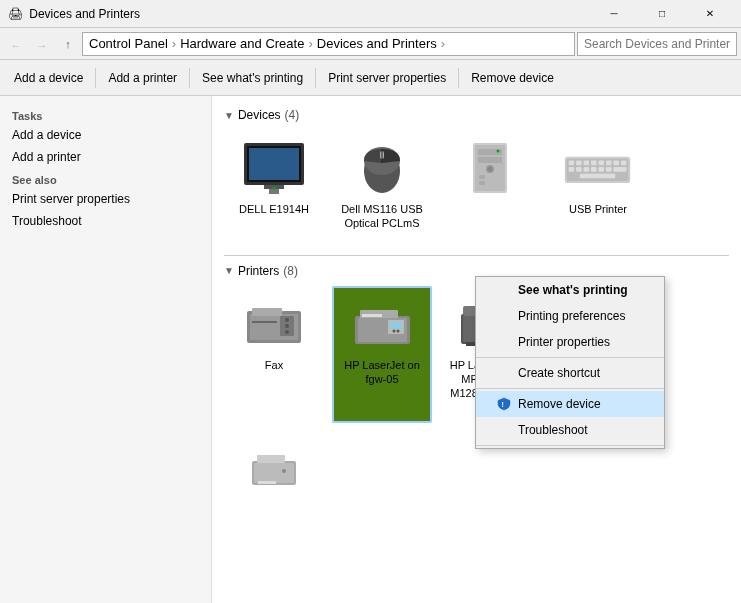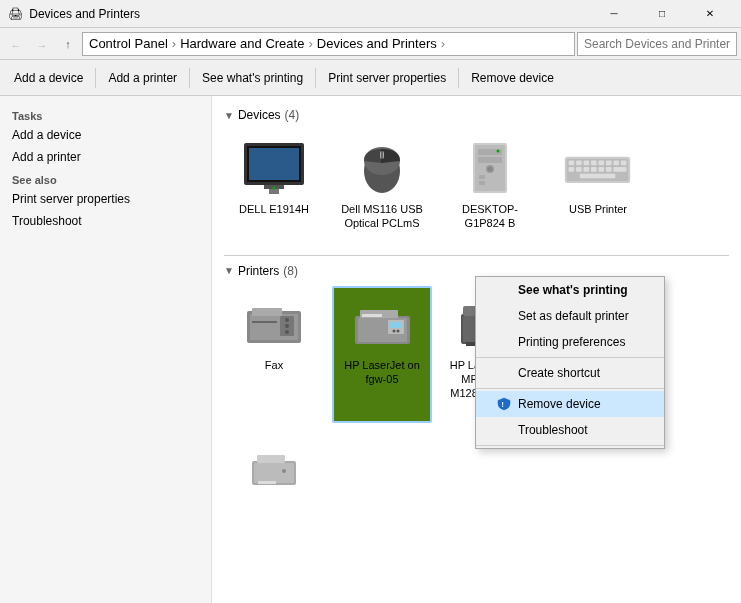--- a/index.html
+++ b/index.html
@@ -355,21 +355,20 @@
 
             <circle cx="32" cy="28" r="4" fill="#999"></circle>
             <circle cx="32" cy="28" r="2.5" fill="#888"></circle>
 
             <circle cx="40" cy="10" r="1.5" fill="#00aa00"></circle>
 
             <rect x="21" y="34" width="6" height="4" rx="0.5" fill="#aaa"></rect>
             <rect x="21" y="40" width="6" height="4" rx="0.5" fill="#aaa"></rect>
           </svg>
         </div>
-        <div class="device-label">DESKTOP-G1P824 B</div>
       </div>
 
       <div class="device-item">
         <div class="device-icon">
           <svg width="75" height="45" viewBox="0 0 75 45">
 
             <rect x="2" y="10" width="70" height="28" rx="3" fill="#ccc"></rect>
             <rect x="4" y="12" width="66" height="24" rx="2" fill="#bbb"></rect>
 
             <rect x="6" y="14" width="6" height="5" rx="1" fill="#ddd"></rect>
@@ -504,25 +503,25 @@
       </div>
     </div>
 
     <div class="context-menu">
       <div class="ctx-item bold">
         <span class="ctx-icon"></span>
         <span>See what's printing</span>
       </div>
       <div class="ctx-item">
         <span class="ctx-icon"></span>
-        <span>Set as default printer</span>
+        <span>Printing preferences</span>
       </div>
       <div class="ctx-item">
         <span class="ctx-icon"></span>
-        <span>Printing preferences</span>
+        <span>Printer properties</span>
       </div>
       <hr class="ctx-separator">
       <div class="ctx-item">
         <span class="ctx-icon"></span>
         <span>Create shortcut</span>
       </div>
       <hr class="ctx-separator">
       <div class="ctx-item highlighted">
         <span class="ctx-icon">
           <svg width="14" height="14" viewBox="0 0 14 14">

